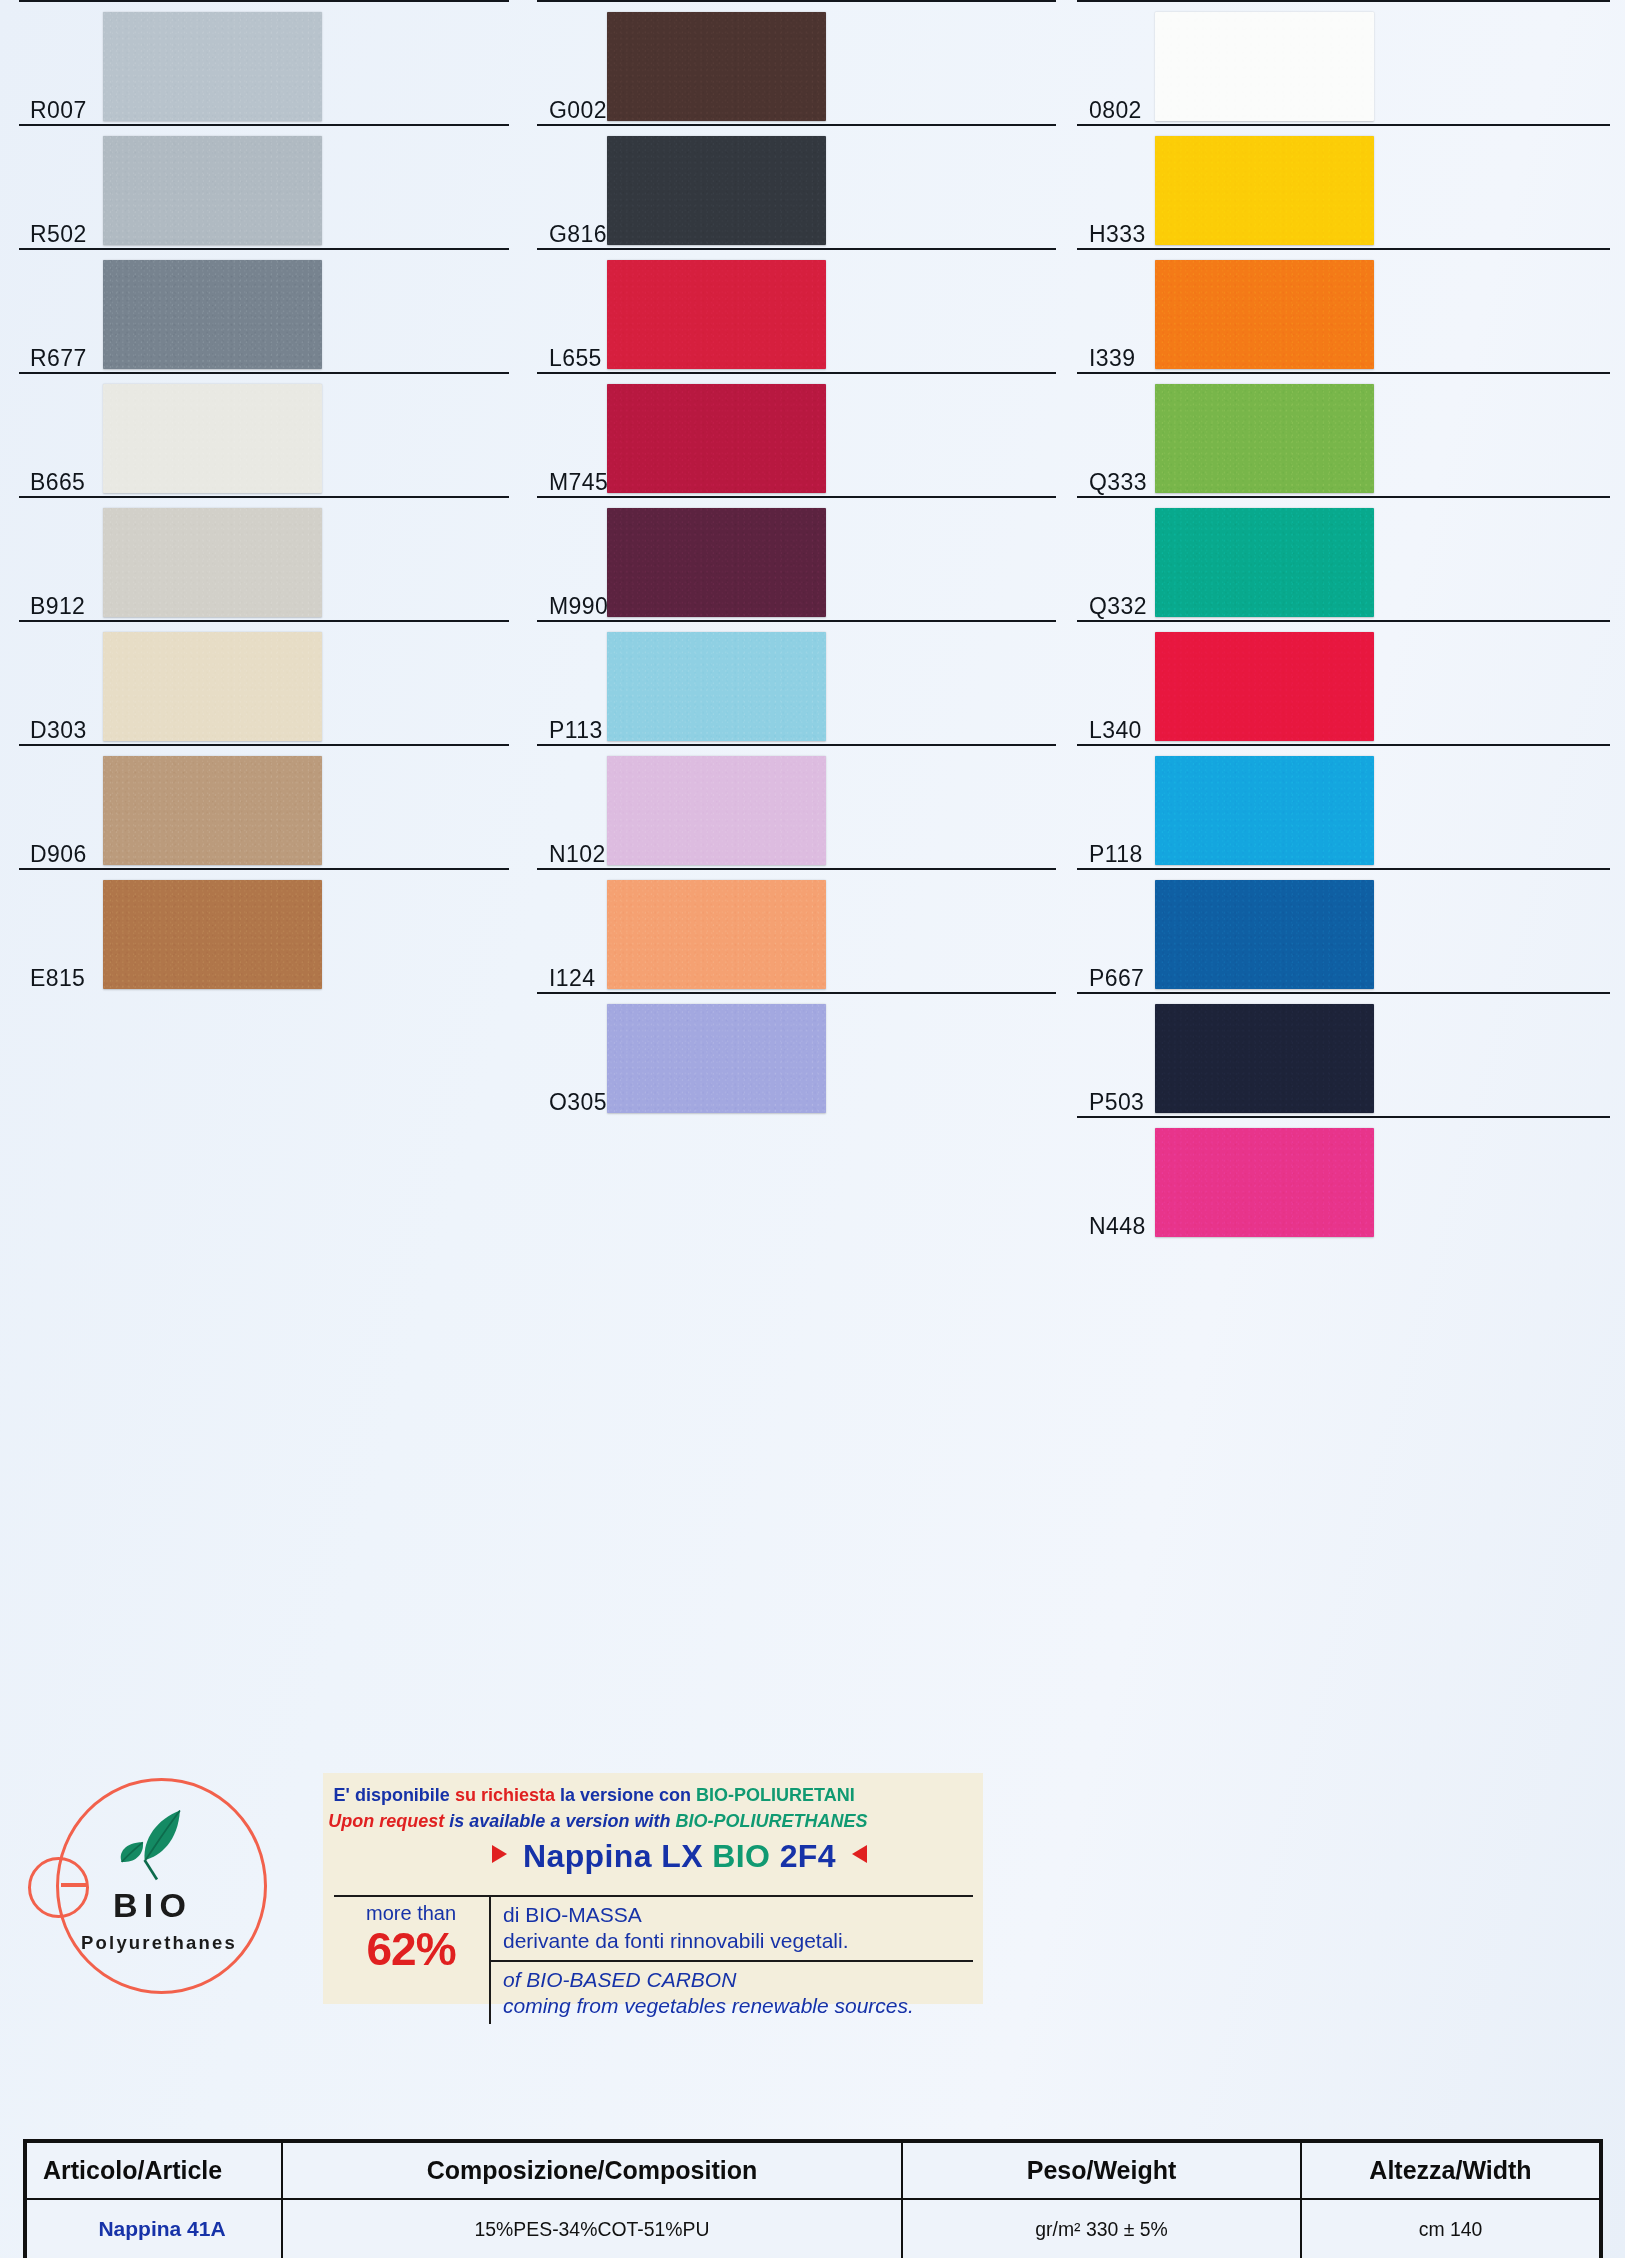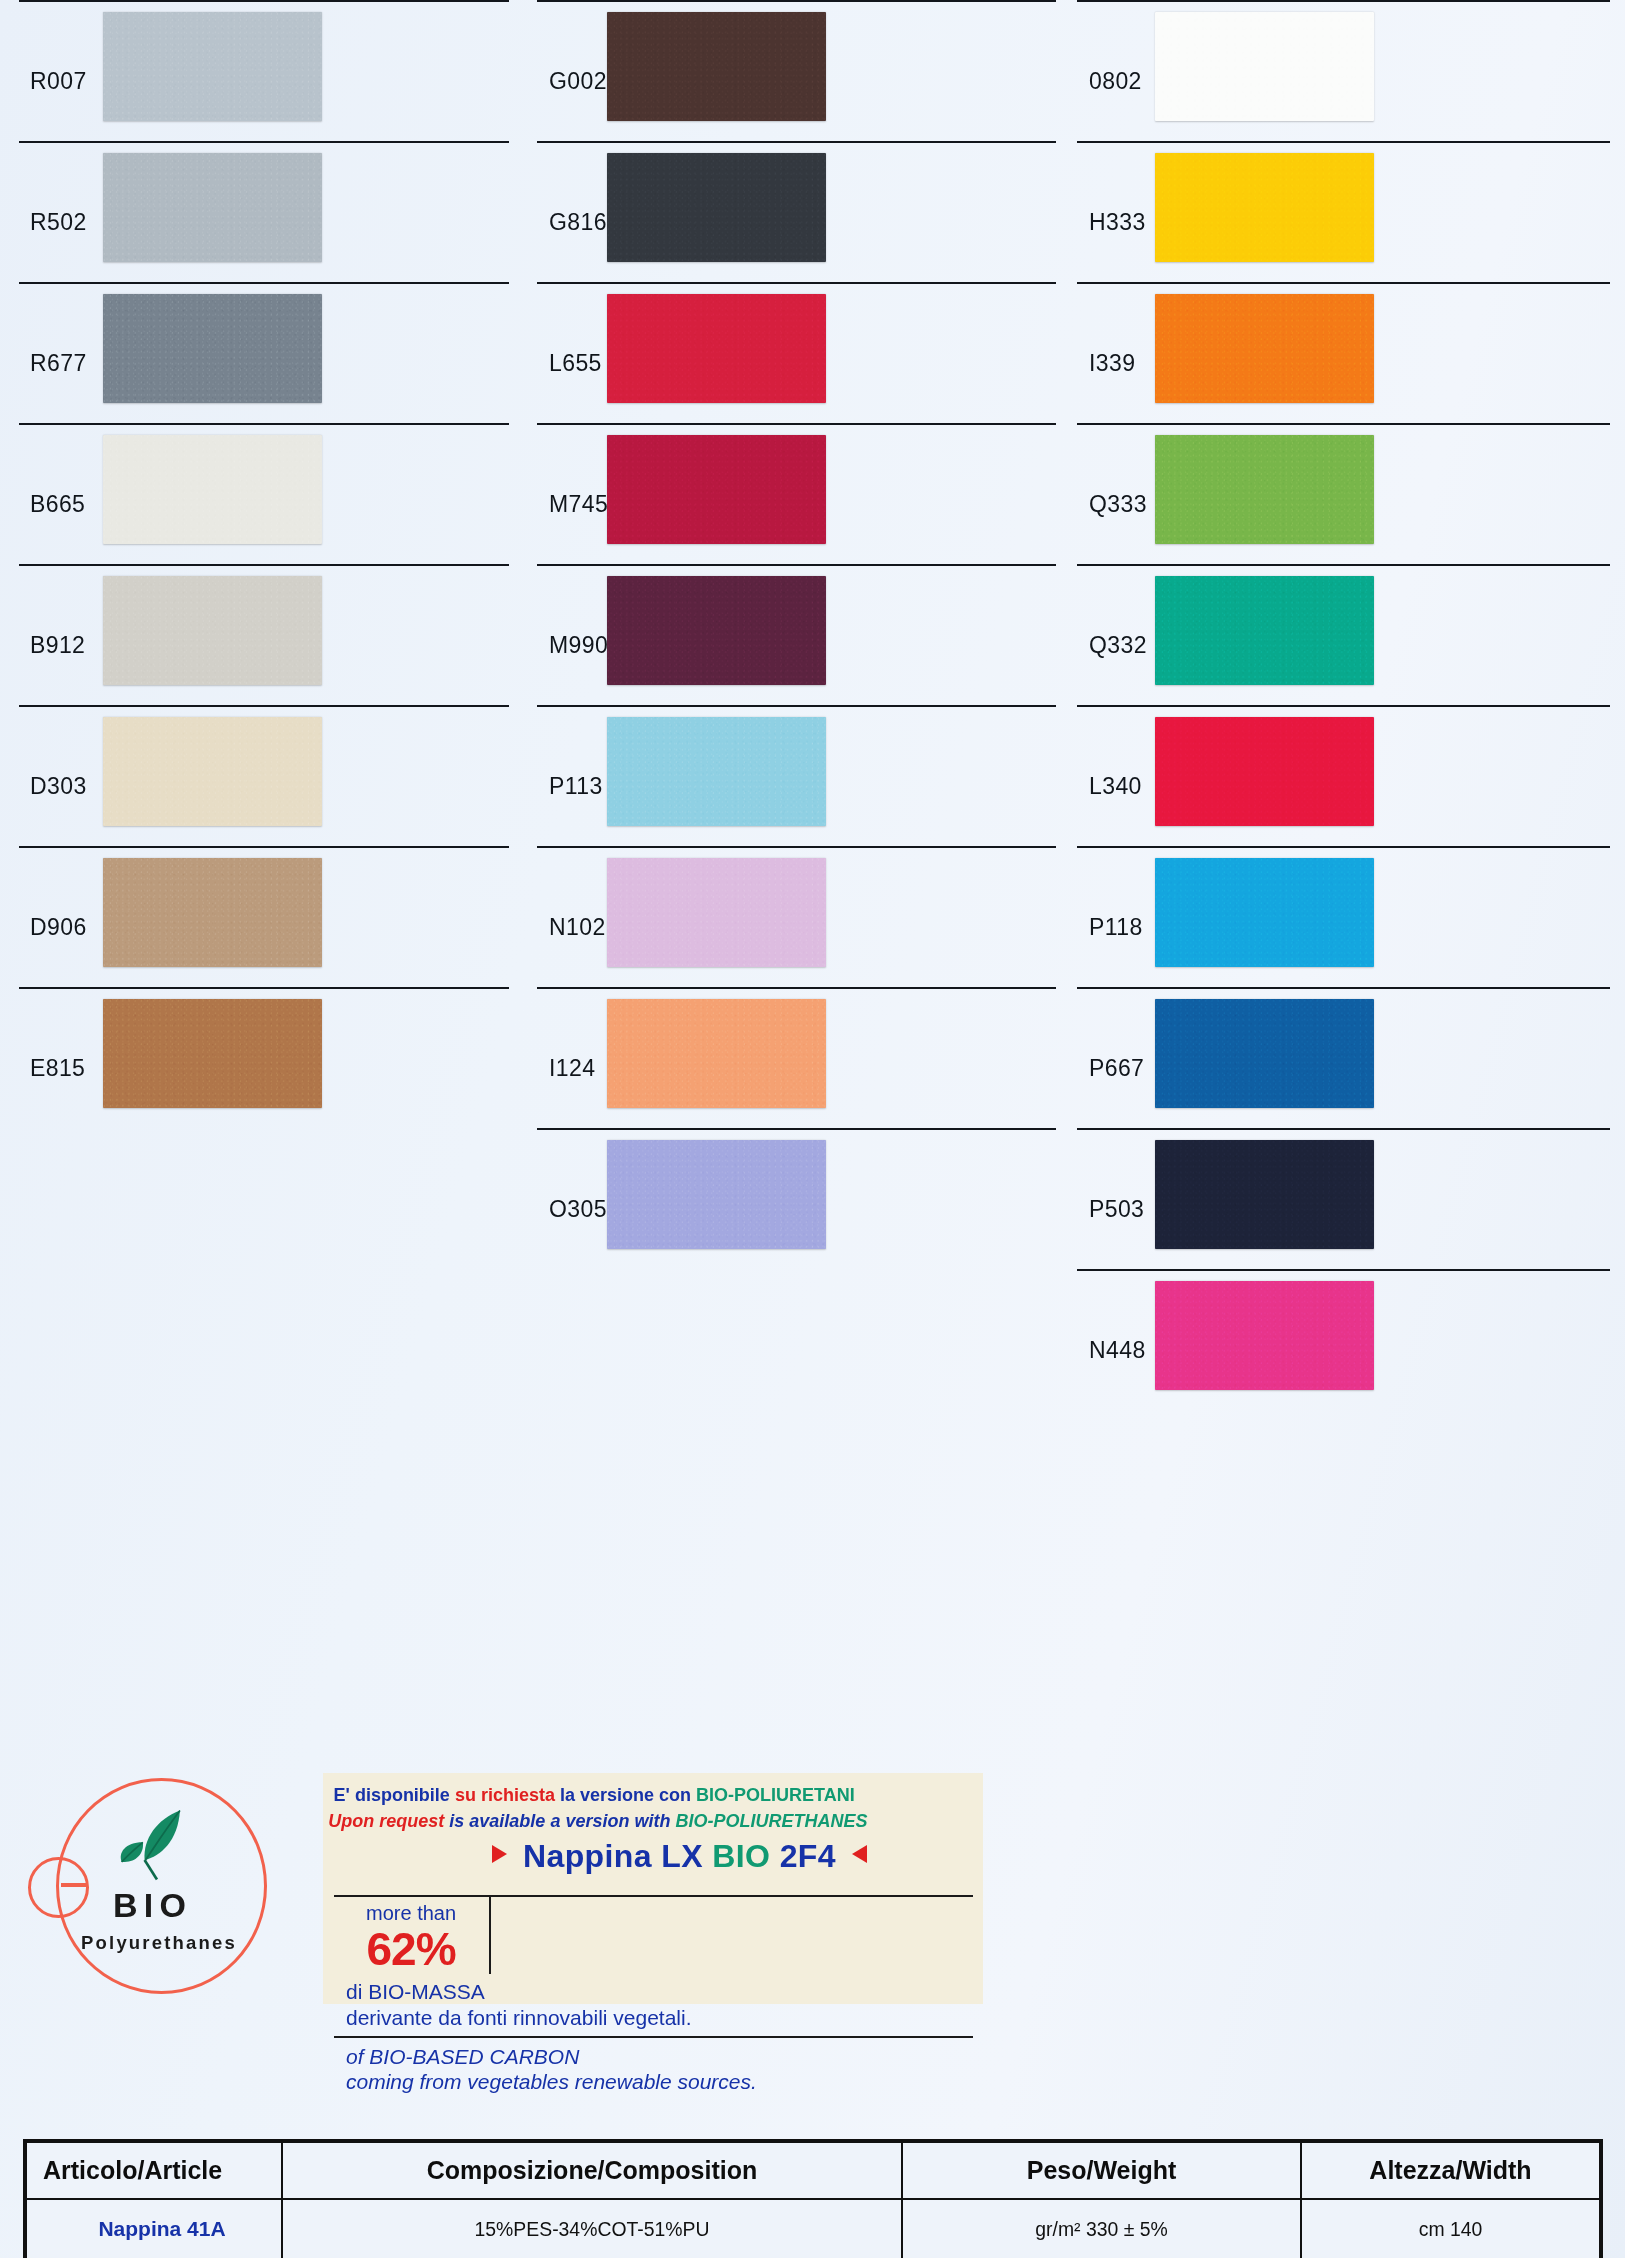--- a/index.html
+++ b/index.html
@@ -35,23 +35,23 @@
     position: relative;
     display: flex;
     flex-direction: column;
   }
   .col-left   { width: 528px; }
   .col-mid    { width: 540px; }
   .col-right  { width: 558px; }
 
   .cell {
     position: relative;
-    height: 141px;
+    height: 124px;
     display: flex;
-    align-items: center;
+    align-items: flex-end;
   }
   .rule {
     position: absolute;
     left: 19.4px;
     right: 19.4px;
     top: 0;
     height: 0;
     border-top: 2.6px solid #12161c;
   }
   .col-mid .rule  { left: 8.8px; right: 12.4px; }
@@ -190,21 +190,20 @@
     letter-spacing: 0.4px;
   }
 
   .promo-table {
     position: absolute;
     left: 10.6px;
     top: 122px;
     width: 639px;
     border-top: 2.2px solid #1a1a1a;
     display: flex;
-    flex-direction: column;
   }
   .pt-left {
     width: 157px;
     border-right: 2.2px solid #1a1a1a;
     box-sizing: border-box;
     padding-top: 5.3px;
     text-align: center;
   }
   .pt-more {
     font-size: 20px;

